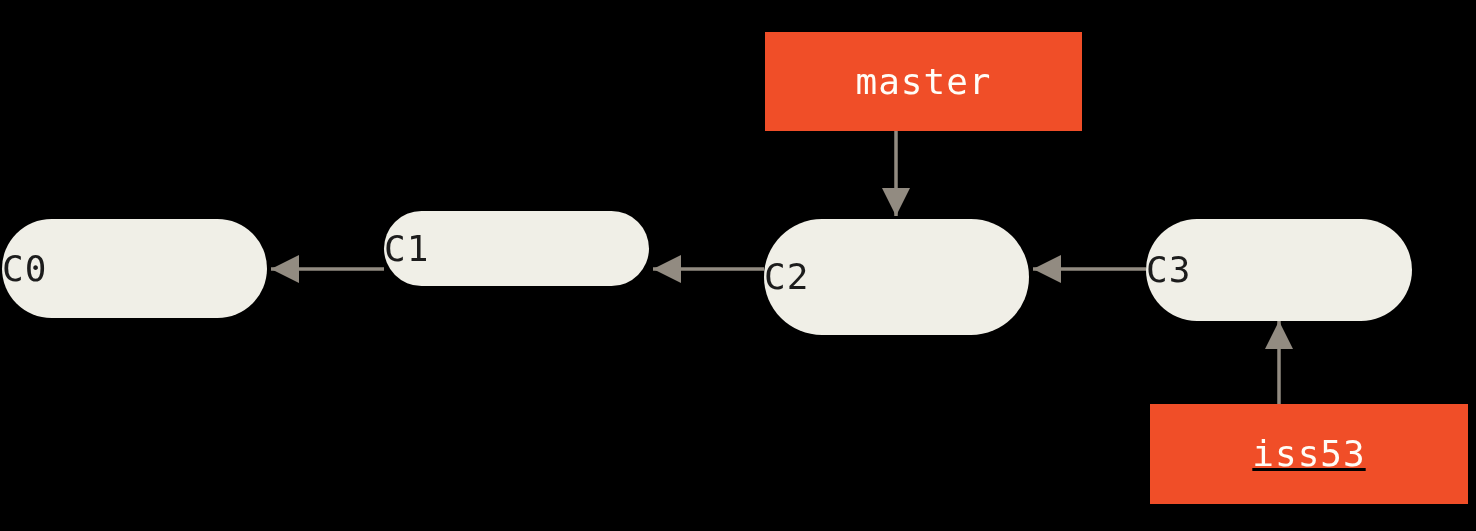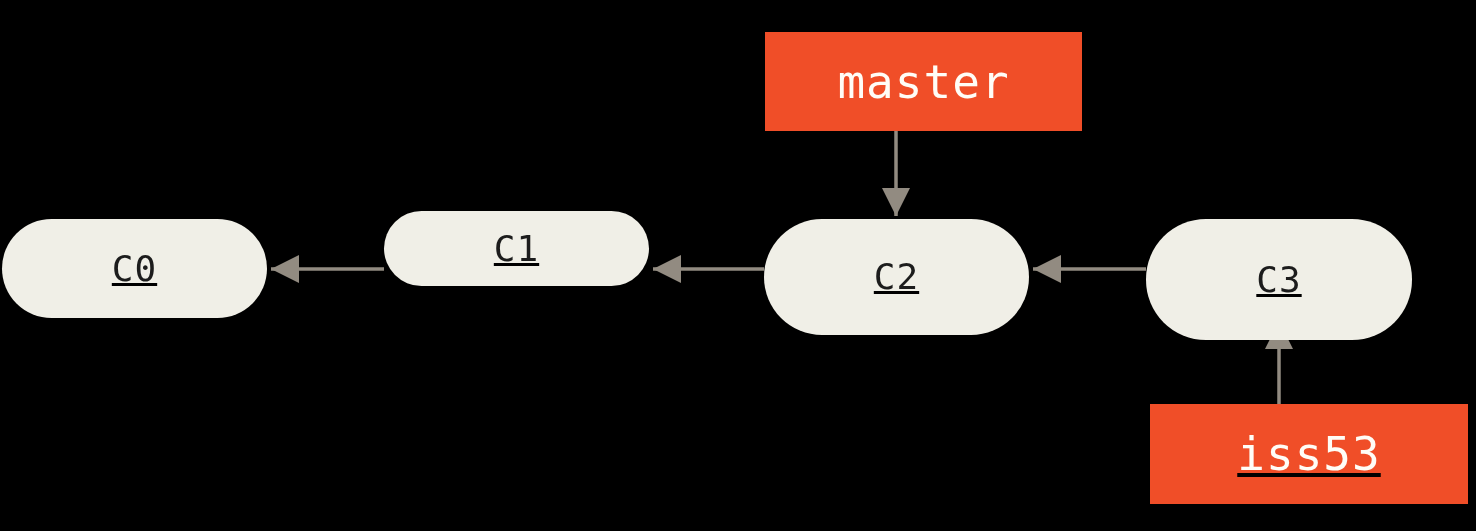--- a/index.html
+++ b/index.html
@@ -21,39 +21,37 @@
     width: 1476px;
     height: 531px;
     pointer-events: none;
   }
   .commit-node {
     position: absolute;
     background: var(--node-fill, #f0efe7);
     border-radius: 60px;
     display: flex;
     align-items: center;
-    justify-content: center;
-    text-decoration: underline;
   }
   .commit-node .node-label {
     color: var(--node-text, #1c1c1c);
     font-size: 36px;
     line-height: 1;
     letter-spacing: 1px;
   }
   .branch-label {
     position: absolute;
     background: var(--branch-fill, #f04e28);
     display: flex;
     align-items: center;
     justify-content: center;
   }
   .branch-label .branch-text {
     color: var(--branch-text, #fffdf7);
-    font-size: 46px;
+    font-size: 36px;
     line-height: 1;
     letter-spacing: 1px;
   }
   .edge-line {
     stroke: var(--arrow, #928b81);
     stroke-width: 3.5;
     fill: none;
   }
 </style>
 </head>
@@ -77,21 +75,21 @@
   <div id="node-layer">
       <div class="commit-node" style="left: 2px; top: 219px; width: 265px; height: 99px;">
         <span class="node-label">C0</span>
       </div>
       <div class="commit-node" style="left: 384px; top: 211px; width: 265px; height: 75px;">
         <span class="node-label">C1</span>
       </div>
       <div class="commit-node" style="left: 764px; top: 219px; width: 265px; height: 116px;">
         <span class="node-label">C2</span>
       </div>
-      <div class="commit-node" style="left: 1146px; top: 219px; width: 266px; height: 121px;">
+      <div class="commit-node" style="left: 1146px; top: 219px; width: 266px; height: 102px;">
         <span class="node-label">C3</span>
       </div>
     </div>
   <div id="branch-layer">
       <div class="branch-label" style="left: 765px; top: 32px; width: 317px; height: 99px;">
         <span class="branch-text">master</span>
       </div>
       <div class="branch-label" style="left: 1150px; top: 404px; width: 318px; height: 100px; text-decoration: underline;">
         <span class="branch-text">iss53</span>
       </div>

